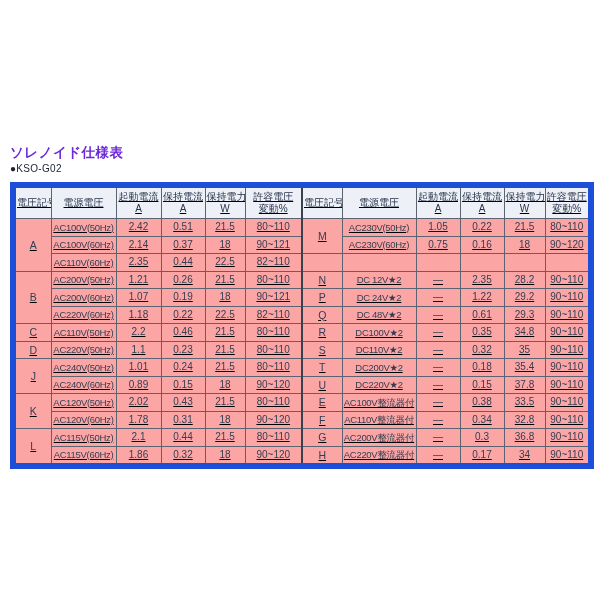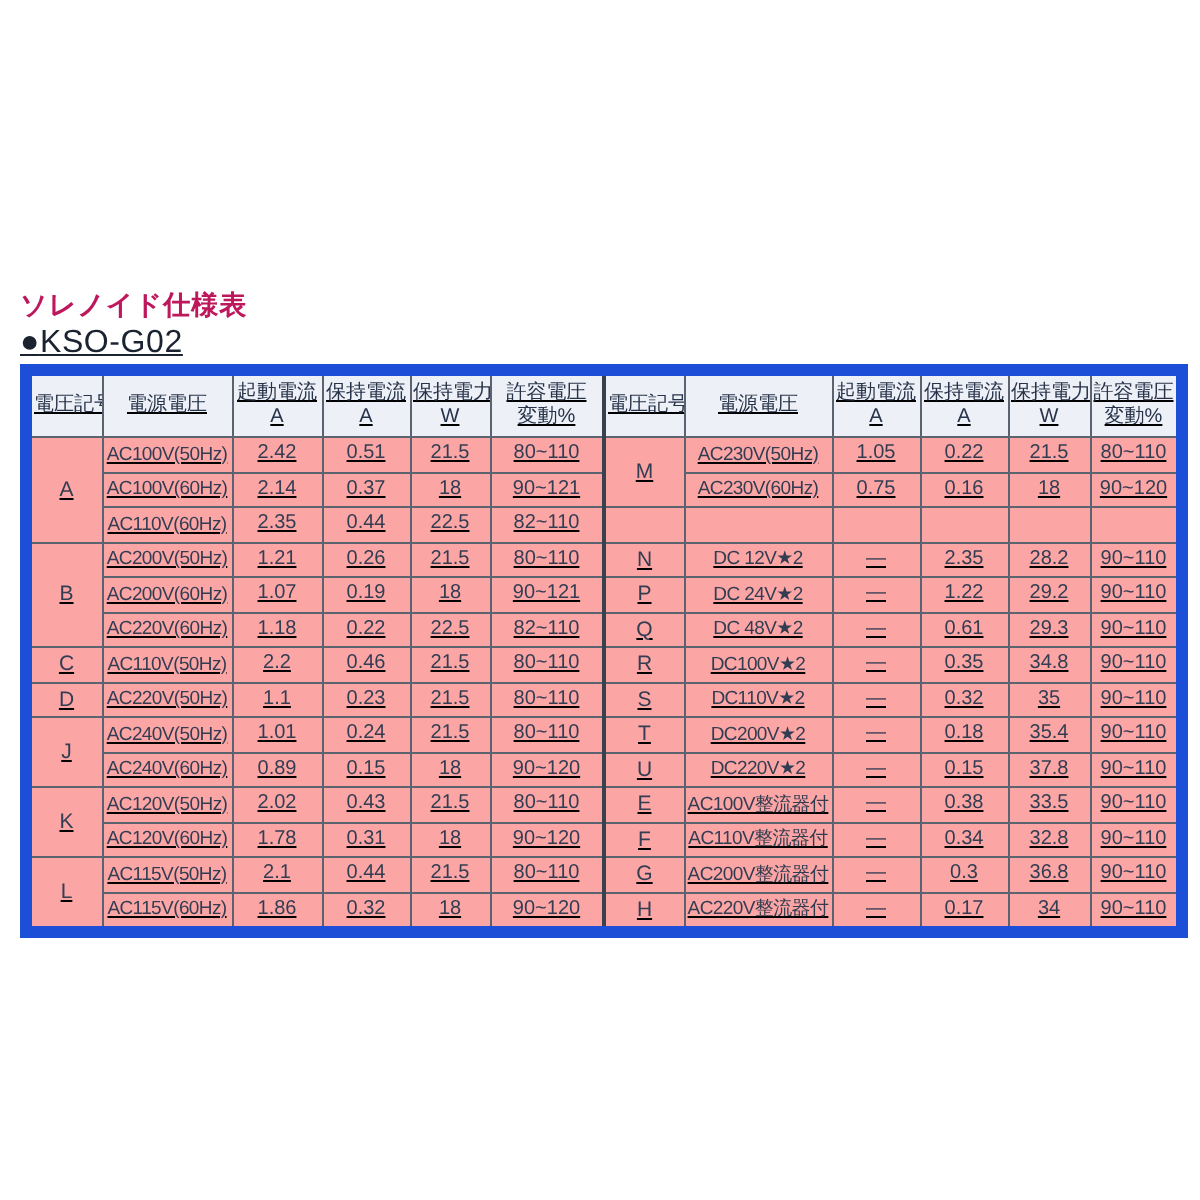--- a/index.html
+++ b/index.html
@@ -3,25 +3,25 @@
 <meta charset="utf-8">
 <style>
   html,body{margin:0;padding:0;}
   body{
     width:600px;height:600px;background:#ffffff;position:relative;
     font-family:"Liberation Sans","DejaVu Sans",sans-serif;
     -webkit-font-smoothing:antialiased;
   }
   .title{
     position:absolute;top:144px;left:10px;
-    font-size:13.5px;font-weight:bold;color:#be185d;letter-spacing:0.5px;
+    font-size:13.5px;font-weight:bold;color:#6d28d9;letter-spacing:0.5px;
   }
   .model{
     position:absolute;top:163px;left:10px;
-    font-size:16px;color:#1b2230;letter-spacing:0.3px;text-decoration:underline;
+    font-size:10px;color:#1b2230;letter-spacing:0.3px;
   }
   table.spec{
     position:absolute;top:182px;left:10px;width:578px;
     border-collapse:collapse;table-layout:fixed;background:#fca5a5;
     border:6px solid #1d4ed8;
     text-decoration:underline;
   }
   .spec th,.spec td{
     border:1px solid #5b6270;
     padding:0 1px;margin:0;

